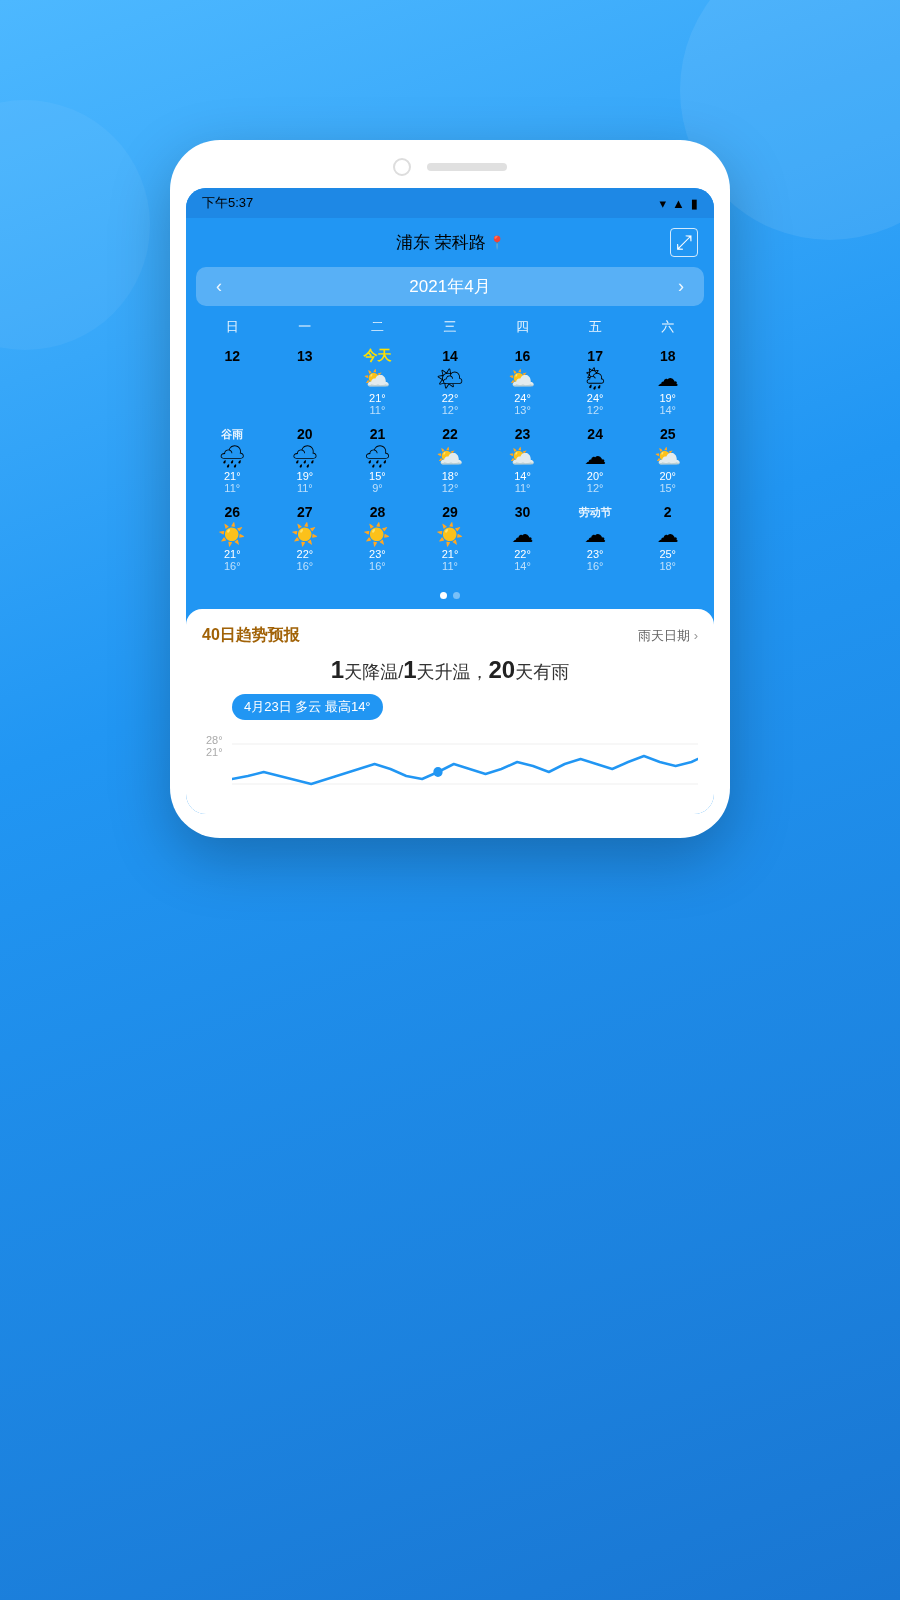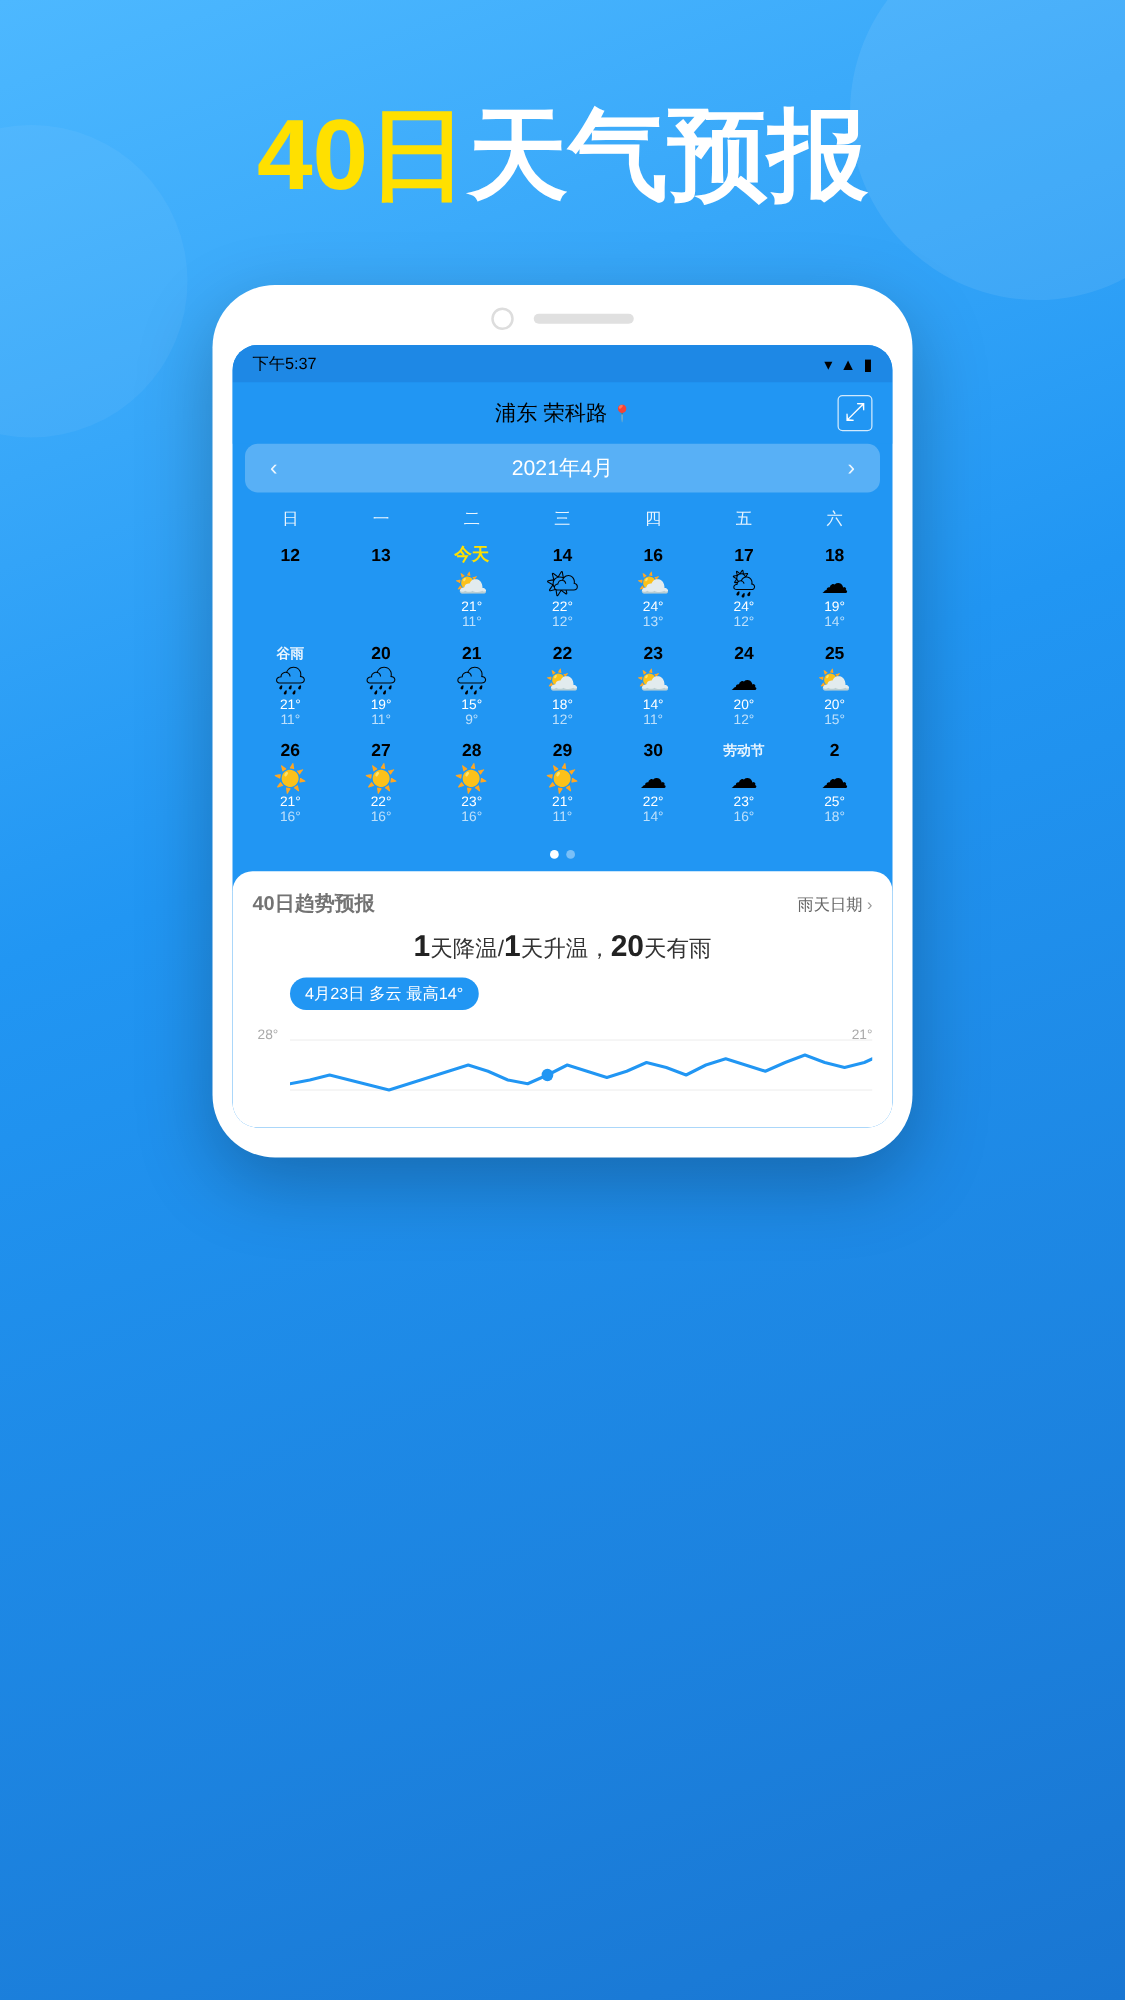--- a/index.html
+++ b/index.html
@@ -224,21 +224,21 @@
       padding: 16px 16px 0;
       margin-top: 4px;
     }
     .trend-header {
       display: flex;
       justify-content: space-between;
       align-items: center;
       margin-bottom: 10px;
     }
     .trend-title {
-      color: #737373;
+      color: #a16207;
       font-size: 16px;
       font-weight: 700;
     }
     .rain-link {
       color: #666;
       font-size: 13px;
     }
     .rain-link .arrow {
       color: #999;
     }
@@ -295,23 +295,20 @@
       pointer-events: none;
     }
   </style>
 </head>
 <body>
 
 <div class="bg-circle1"></div>
 <div class="bg-circle2"></div>
 
 <div class="hero-section">
-  <div class="hero-title">
-    <span class="highlight">40日</span><span class="white">天气预报</span>
-  </div>
 </div>
 
 <div class="phone-wrapper">
   <div class="phone-frame">
     <div class="phone-top-bar">
       <div class="phone-circle"></div>
       <div class="phone-speaker"></div>
     </div>
 
     <div class="phone-screen">
@@ -495,21 +492,21 @@
             <span class="arrow"> ›</span>
           </span>
         </div>
         <div class="summary-text">
           <span class="num">1</span>天降温/<span class="num">1</span>天升温，<span class="num">20</span>天有雨
         </div>
         <div style="text-align:left;padding-left:30px;margin-bottom:6px;">
           <span class="tooltip-badge">4月23日 多云 最高14°</span>
         </div>
         <div class="chart-area">
-          <div style="display:flex;justify-content:space-between;height:60px;margin-bottom:0;">
+          <div style="display:flex;flex-direction:column;height:60px;margin-bottom:0;">
             <span style="color:#aaa;font-size:11px;padding-left:4px;">28°</span>
             <span style="color:#aaa;font-size:11px;padding-left:4px;">21°</span>
           </div>
           <svg class="chart-svg" viewBox="0 0 500 60" preserveAspectRatio="none" style="position:absolute;top:0;left:30px;right:0;width:calc(100% - 30px);">
 
             <line x1="0" y1="10" x2="500" y2="10" stroke="#e0e0e0" stroke-width="0.5"></line>
             <line x1="0" y1="50" x2="500" y2="50" stroke="#e0e0e0" stroke-width="0.5"></line>
 
             <polyline points="0,45 17,42 34,38 51,42 68,46 85,50 102,45 119,40 136,35 153,30 170,35 187,42 204,45 221,38 238,30 255,35 272,40 289,35 306,28 323,32 340,38 357,30 374,25 391,30 408,35 425,28 442,22 459,28 476,32 493,28 500,25" fill="none" stroke="#2196f3" stroke-width="2.5" stroke-linejoin="round" stroke-linecap="round"></polyline>
 

